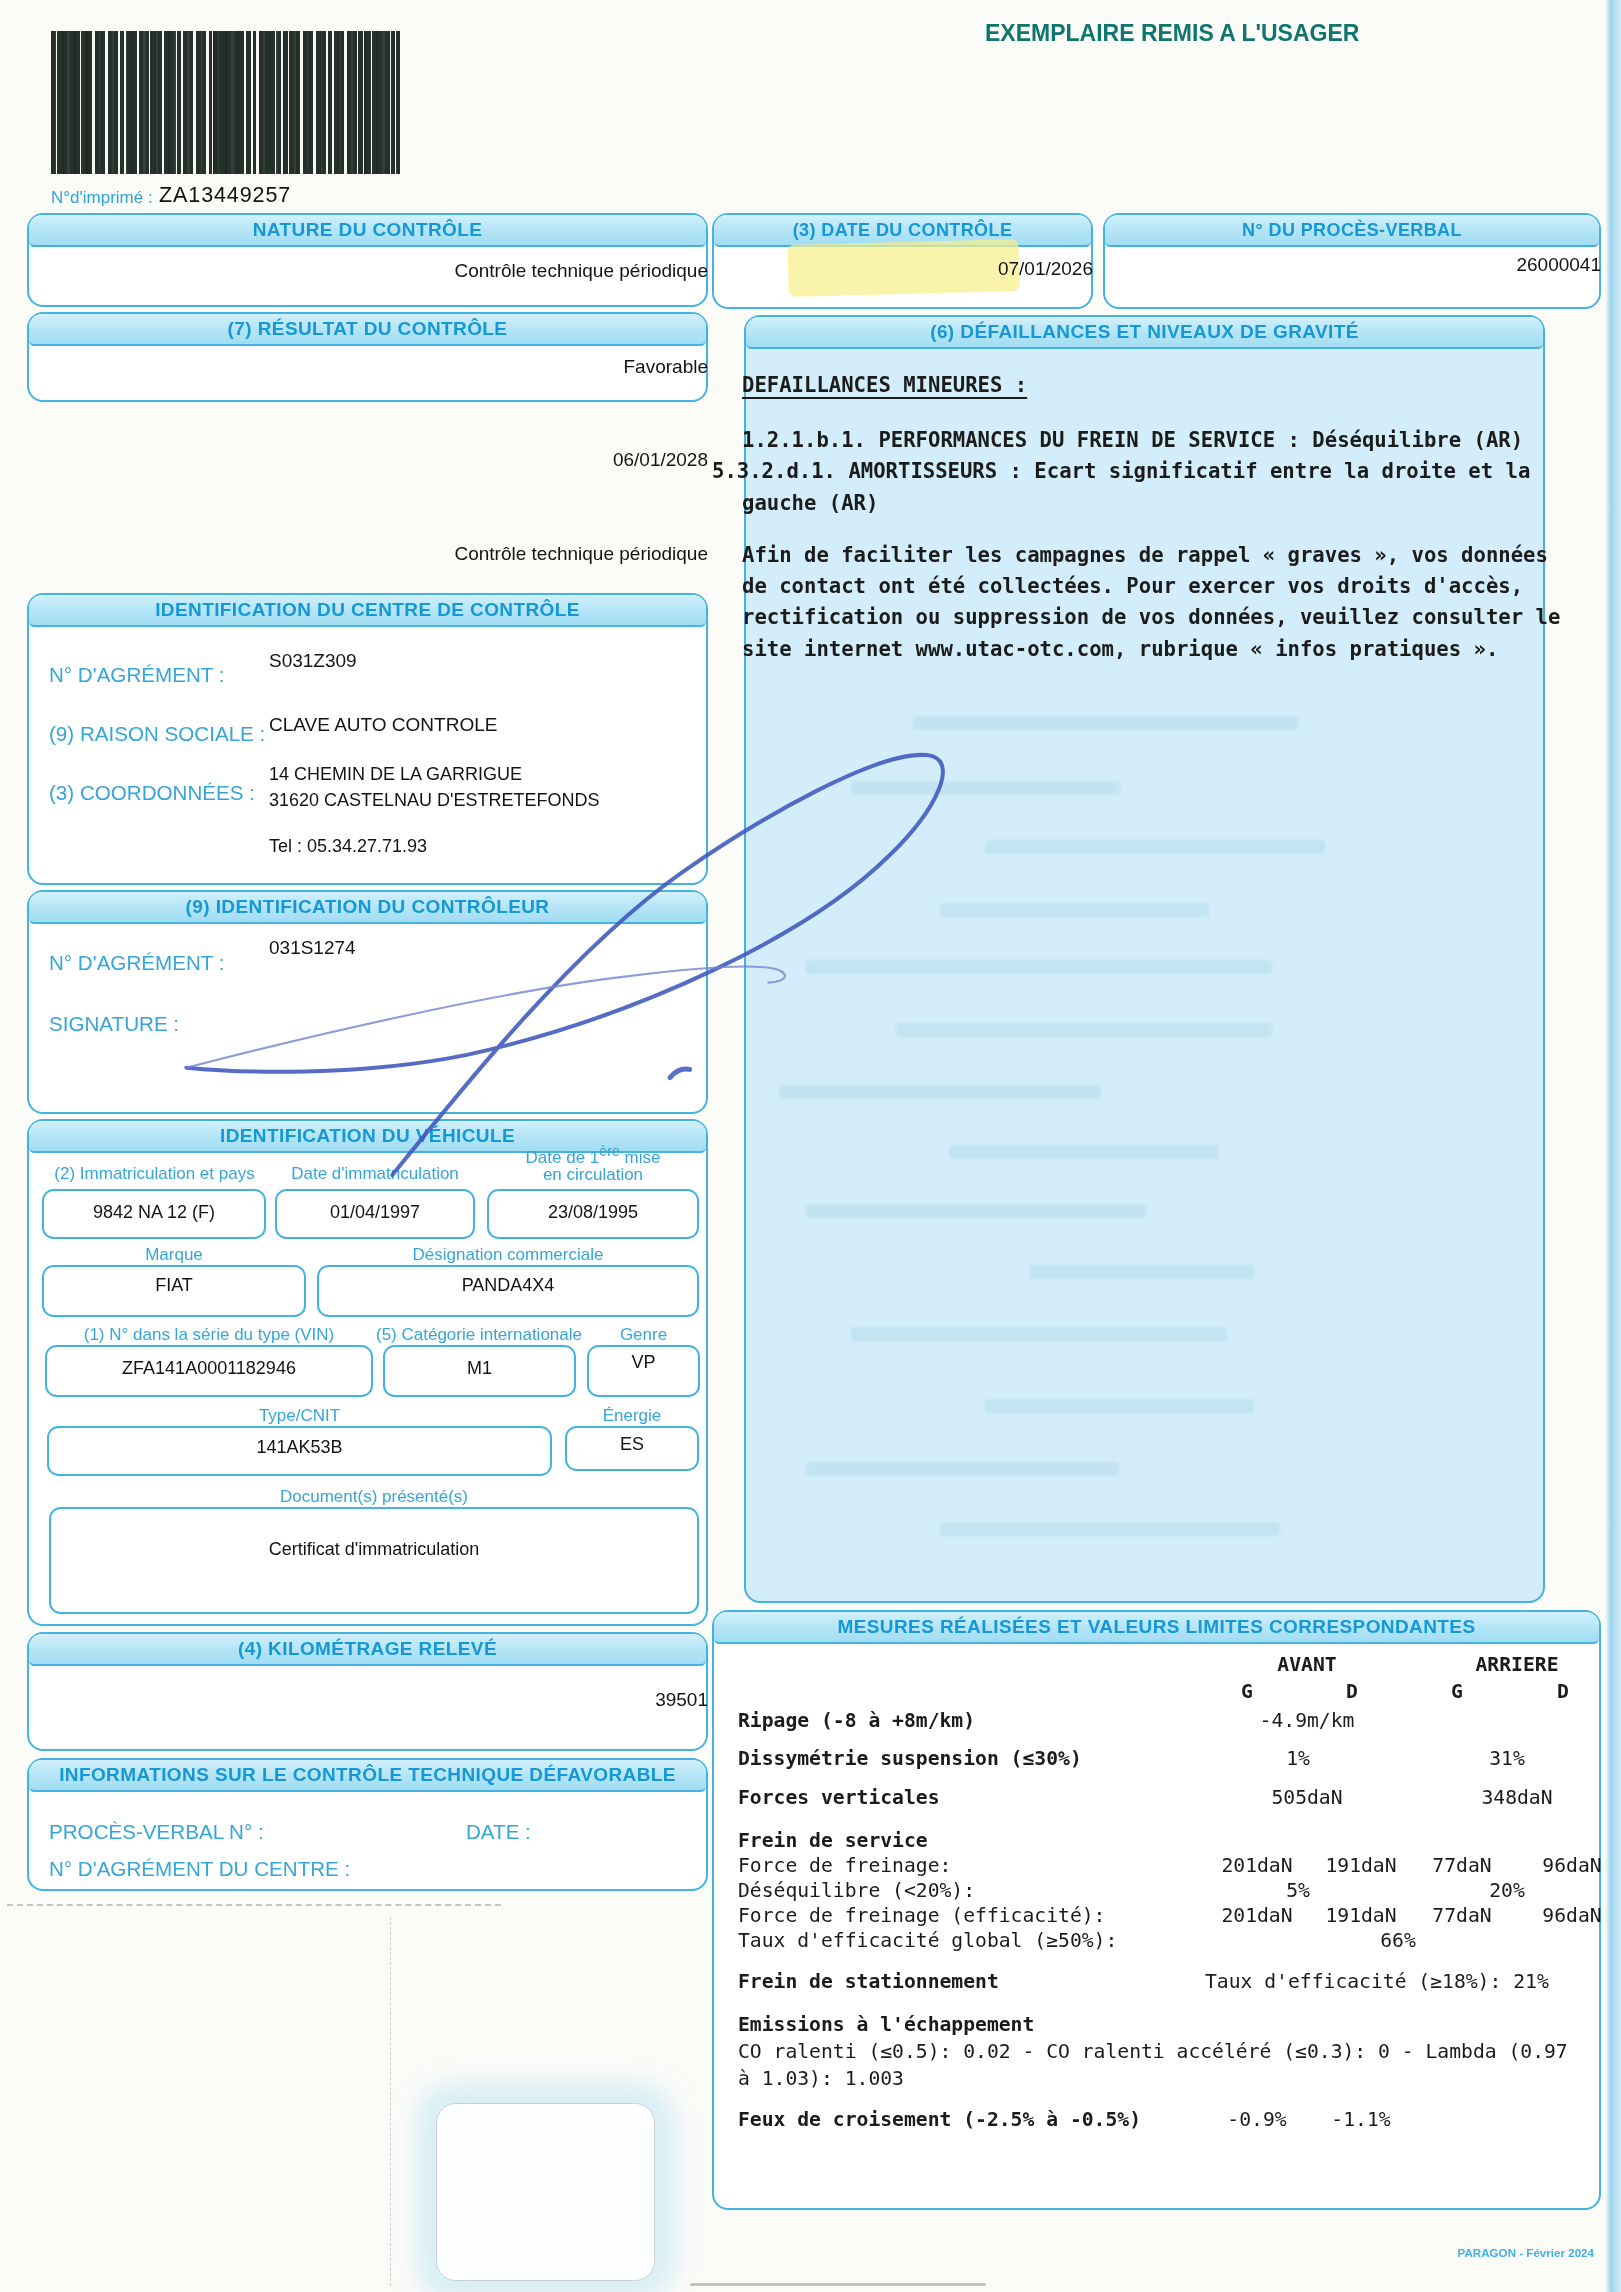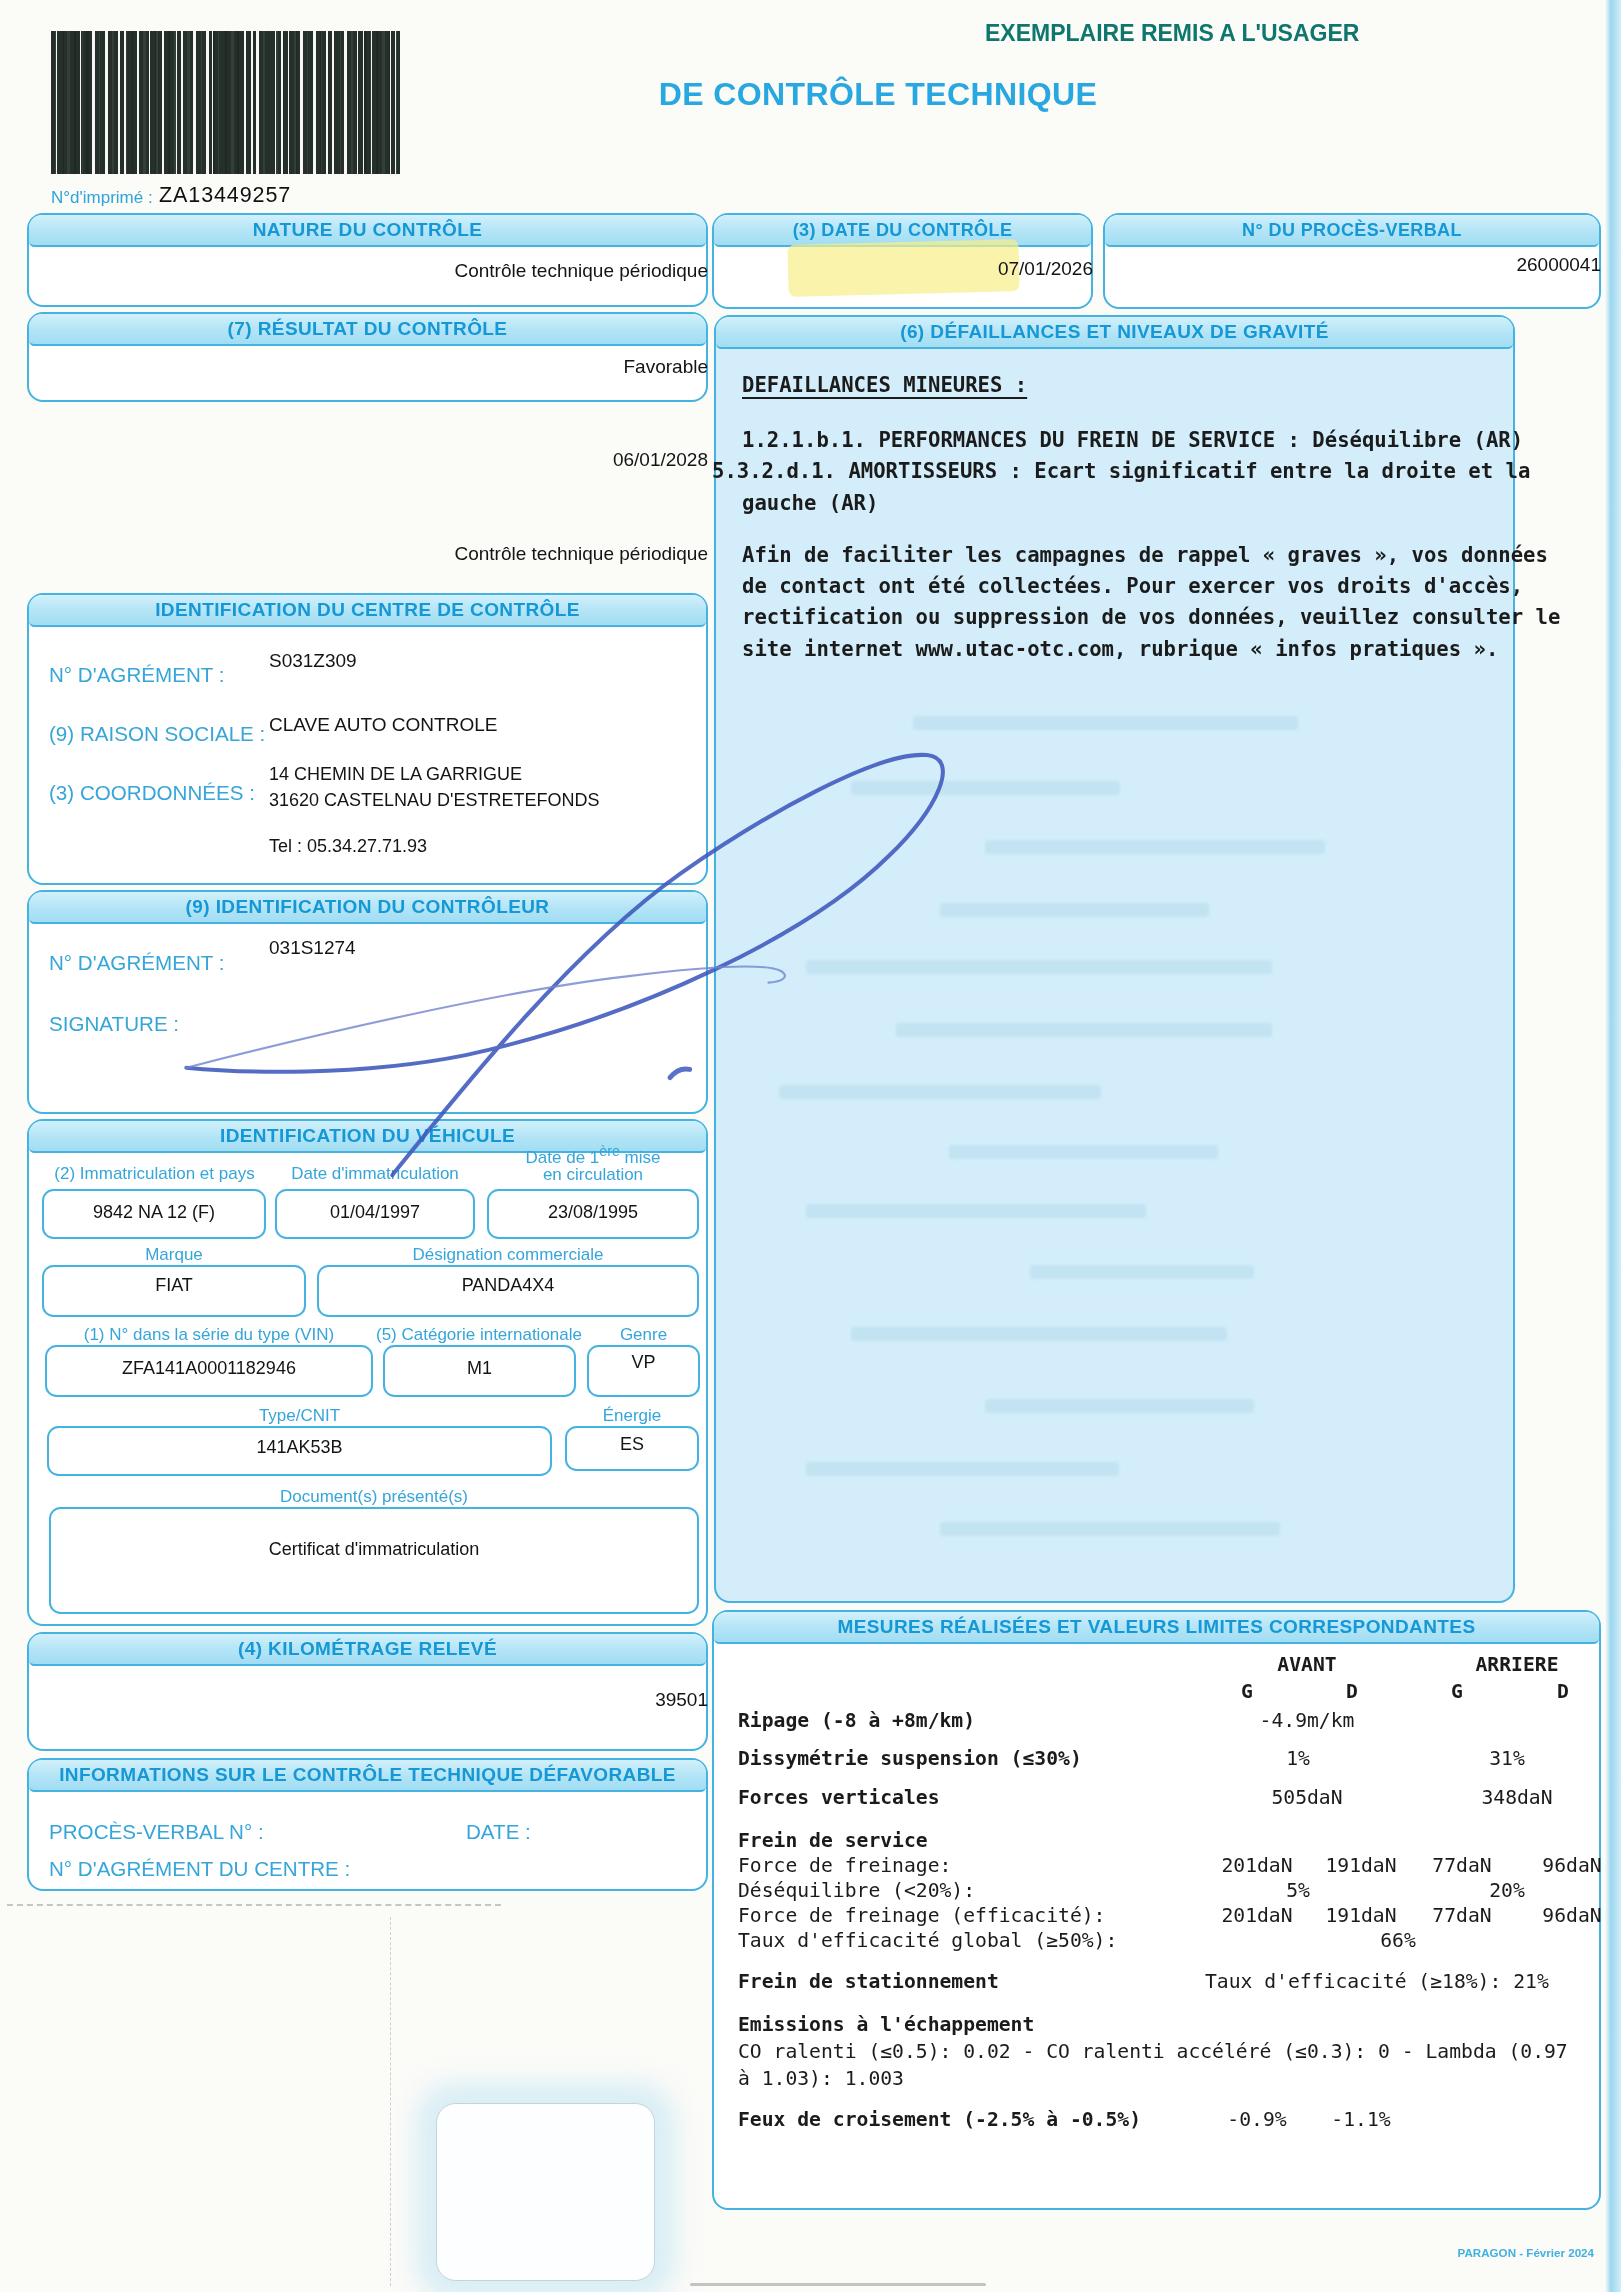--- a/index.html
+++ b/index.html
@@ -55,21 +55,20 @@
 </style>
 </head>
 <body>
 
 <div class="page">
 
   <div class="barcode"></div>
   <span class="pn-label">N°d'imprimé :</span>
   <span class="pn-value">ZA13449257</span>
   <div class="doc-title">
-    <div>DE CONTRÔLE TECHNIQUE</div>
   </div>
   <div class="copy-label">EXEMPLAIRE REMIS A L'USAGER</div>
 
   <div class="sec" style="left:27px;top:213px;width:681px;height:94px">
     <div class="hd">NATURE DU CONTRÔLE</div>
   </div>
   <div class="t ctr val" style="left:27px;top:260px;width:681px">Contrôle technique périodique</div>
 
   <div class="sec" style="left:27px;top:312px;width:681px;height:90px">
     <div class="hd">(7) RÉSULTAT DU CONTRÔLE</div>
@@ -157,21 +156,21 @@
     <div class="hd" style="font-size:18px">(3) DATE DU CONTRÔLE</div>
   </div>
   <div class="highlight"></div>
   <div class="t ctr val" style="left:712px;top:258px;width:381px">07/01/2026</div>
 
   <div class="sec" style="left:1103px;top:213px;width:498px;height:96px">
     <div class="hd" style="font-size:18px">N° DU PROCÈS-VERBAL</div>
   </div>
   <div class="t ctr val" style="left:1103px;top:254px;width:498px">26000041</div>
 
-  <div class="sec blue-body" style="left:714px;top:315px;width:801px;height:1288px">
+  <div class="sec blue-body" style="left:744px;top:315px;width:801px;height:1288px">
     <div class="hd">(6) DÉFAILLANCES ET NIVEAUX DE GRAVITÉ</div>
   </div>
 
   <div class="ghost" style="left:913px;top:716px;width:385px"></div>
   <div class="ghost" style="left:851px;top:781px;width:269px"></div>
   <div class="ghost" style="left:985px;top:840px;width:340px"></div>
   <div class="ghost" style="left:940px;top:903px;width:269px"></div>
   <div class="ghost" style="left:806px;top:960px;width:466px"></div>
   <div class="ghost" style="left:896px;top:1023px;width:376px"></div>
   <div class="ghost" style="left:779px;top:1085px;width:322px"></div>

